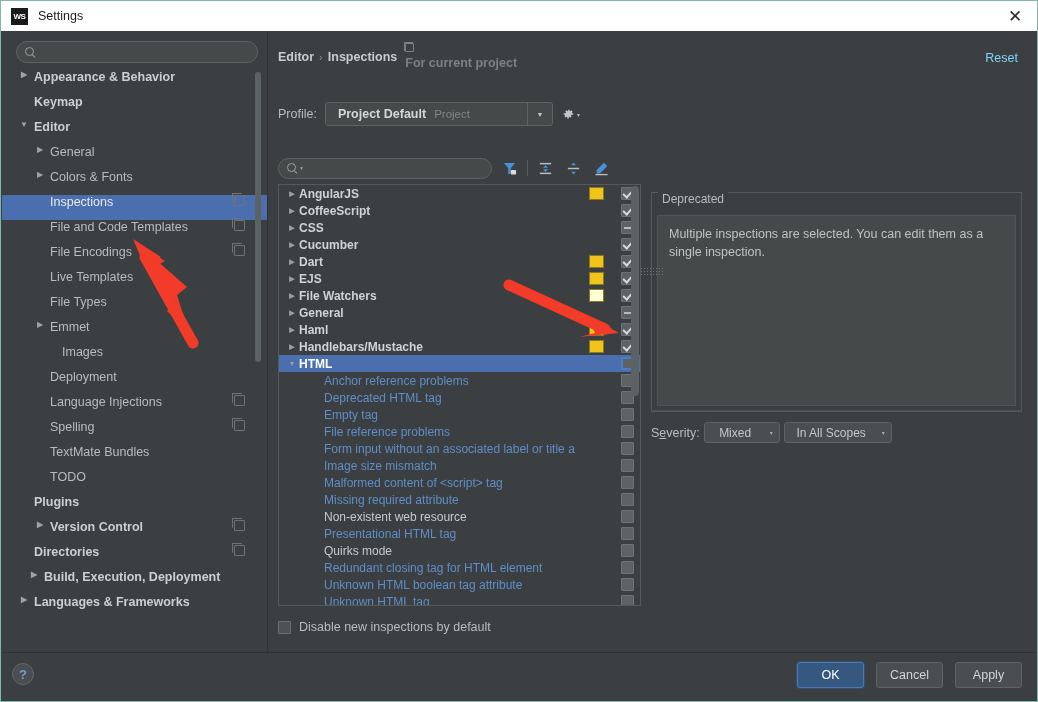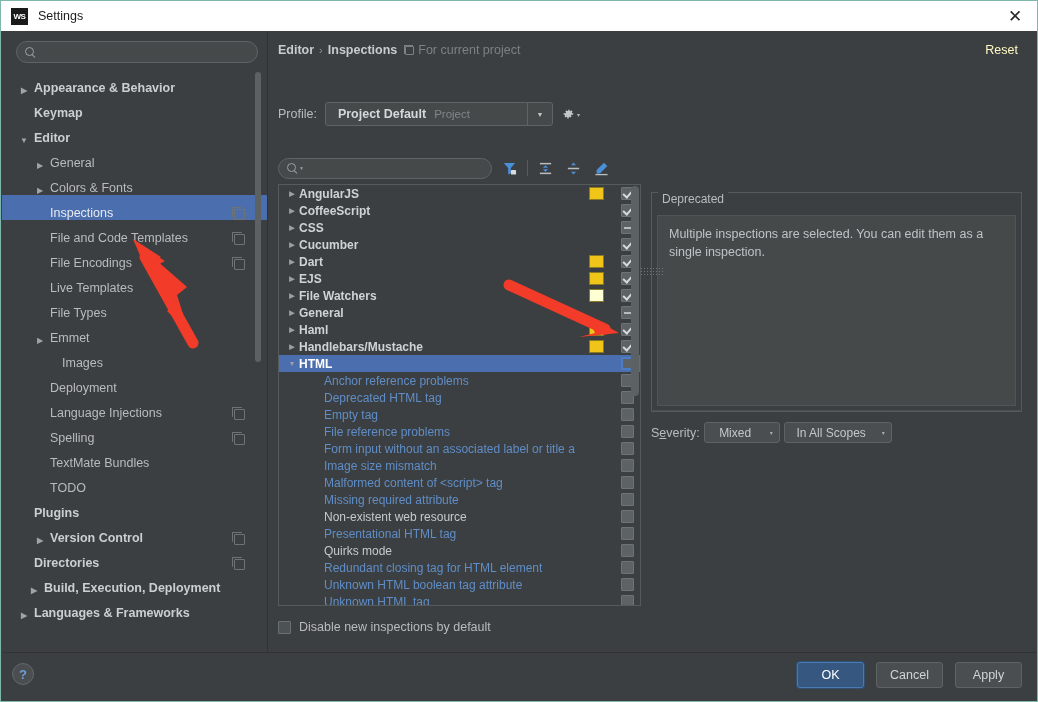--- a/index.html
+++ b/index.html
@@ -75,21 +75,21 @@
     flex: 1; background: transparent; border: none; outline: none;
     color: #bbbbbb; font-size: 11.5px; padding-left: 5px;
     font-family: "Liberation Sans", sans-serif;
   }
 
   .tree {
     position: absolute; left: 0; top: 38px; right: 0; bottom: 0;
     overflow: hidden;
   }
   .trow {
-    height: 25px; display: flex; align-items: flex-end;
+    height: 25px; display: flex; align-items: flex-start;
     position: relative; padding-left: 14px;
     font-size: 12.5px; color: #b9bcbd;
     white-space: nowrap;
   }
   .trow.sel { background: #4b6eaf; color: #e8eaec; }
   .trow.bold { font-weight: bold; color: #cacfd2; }
   .arrow {
     width: 16px; display: inline-block; flex: 0 0 16px;
     text-align: center; font-size: 8px; color: #9fa4a7;
   }
@@ -117,35 +117,35 @@
     background: #3c3f41;
     border-left: 1px solid #323232;
   }
   .breadcrumb {
     position: absolute; left: 10px; top: 11px;
     font-size: 12.5px; color: #c8cccd; font-weight: bold;
     display: flex; align-items: center; gap: 5px;
   }
   .bc-sep { color: #8d9396; font-weight: normal; font-size: 11px; }
   .bc-proj {
-    color: #7b8184; font-weight: normal; margin-left: 3px;
-    display: flex; align-items: center; gap: 4px;
+    color: #7b8184; font-weight: bold; margin-left: 3px;
+    display: flex; gap: 4px; flex-direction: column;
   }
   .bc-copy {
     position: relative; width: 9px; height: 9px;
     border: 1px solid #7b8184; border-radius: 1px; display: inline-block;
   }
   .bc-copy::before {
     content: ""; position: absolute; left: -2px; top: -2px;
     width: 8px; height: 8px; border: 1px solid #7b8184;
     border-right: none; border-bottom: none;
   }
   .reset-link {
-    position: absolute; right: 18px; top: 11px;
-    font-size: 12.5px; color: #fef9c3; cursor: pointer;
+    position: absolute; right: 18px; top: 19px;
+    font-size: 12.5px; color: #7dd3fc; cursor: pointer;
   }
 
   .profile-row {
     position: absolute; left: 10px; top: 70px;
     display: flex; align-items: center; gap: 8px;
   }
   .profile-lbl { font-size: 12.5px; color: #b9bcbd; }
   .profile-combo {
     width: 228px; height: 24px;
     background: #45494a; border: 1px solid #5e6363; border-radius: 3px;

